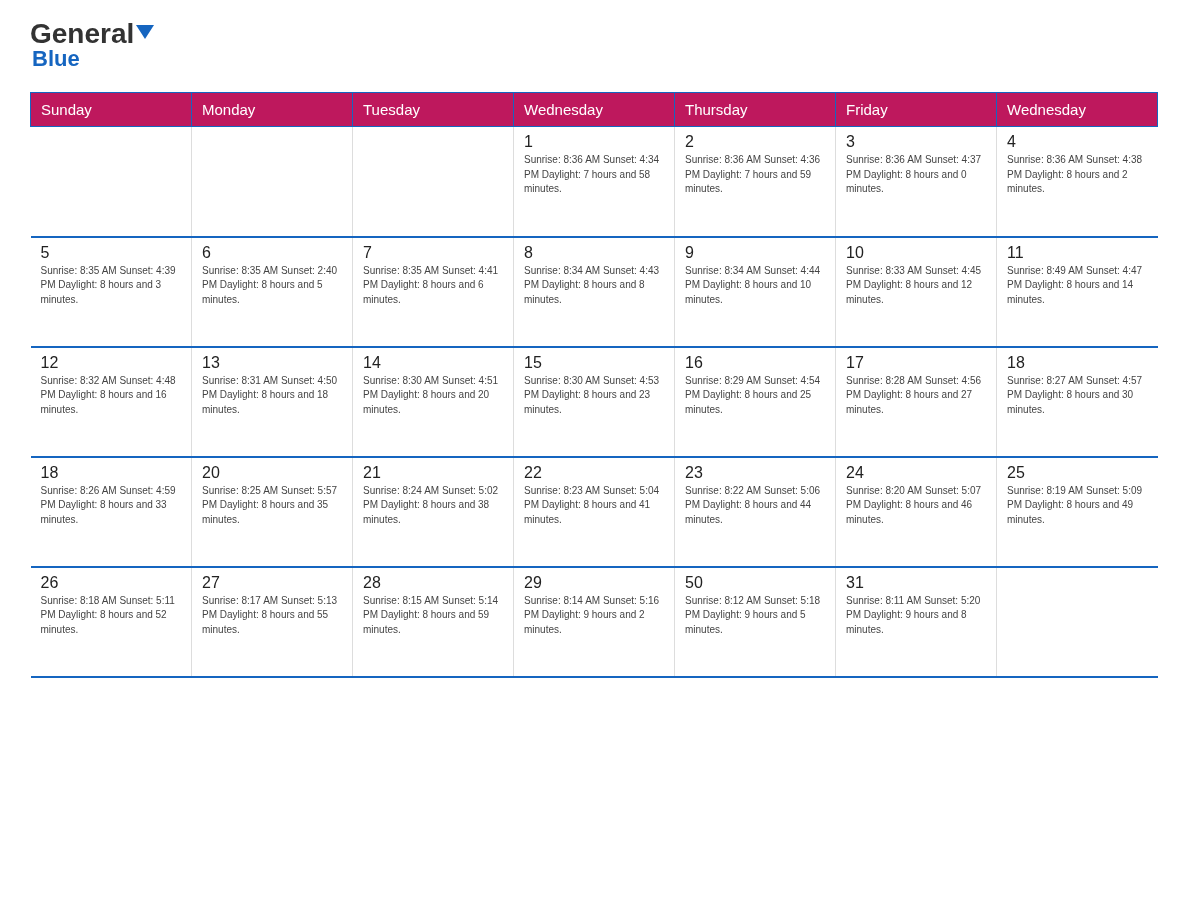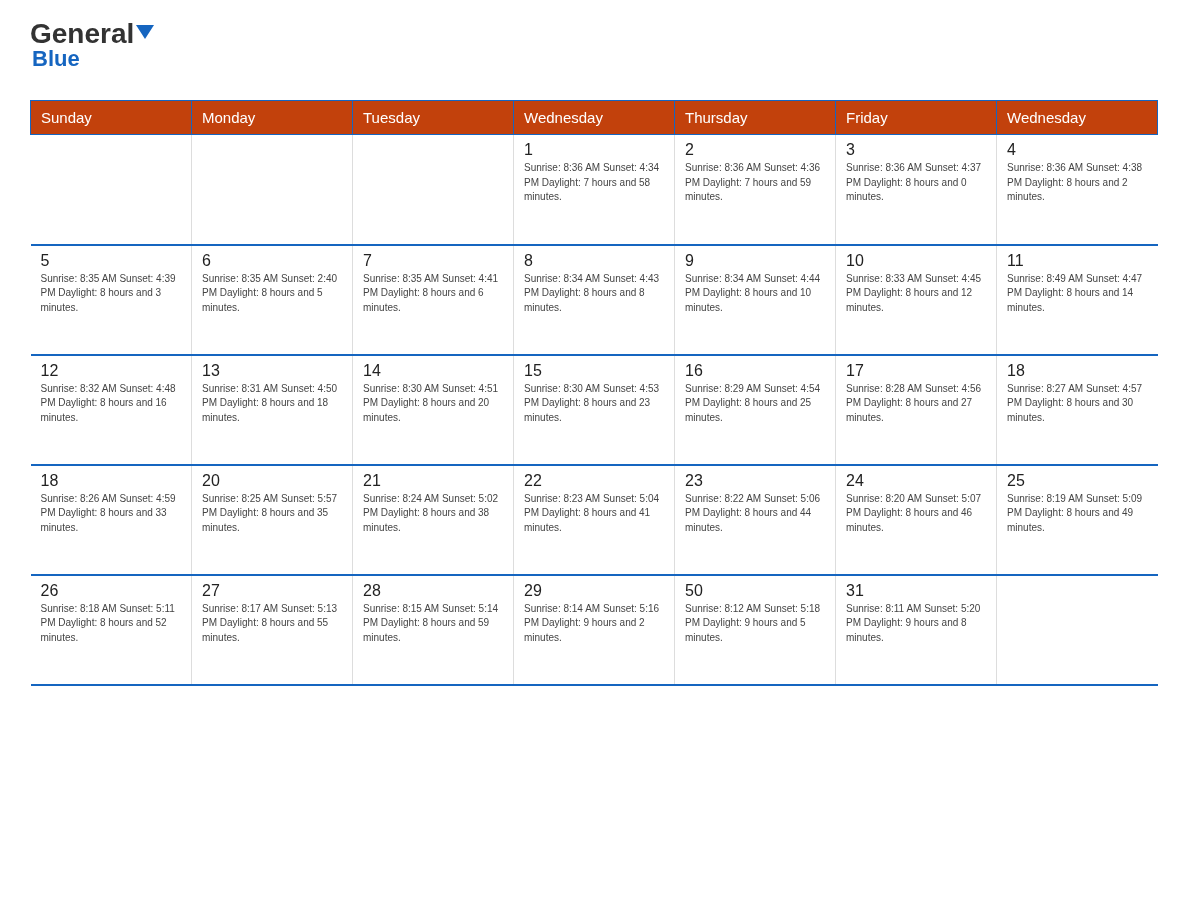--- a/index.html
+++ b/index.html
@@ -7,21 +7,21 @@
       font-family: Arial, sans-serif;
       background: #fff;
       width: 1188px;
       min-height: 918px;
       padding: 20px 30px;
     }
     .header {
       display: flex;
       justify-content: space-between;
       align-items: center;
-      margin-bottom: 28px;
+      margin-bottom: 20px;
     }
     .logo {
       display: flex;
       flex-direction: column;
       align-items: flex-start;
     }
     .logo-general {
       font-size: 28px;
       font-weight: bold;
       color: #333;
@@ -61,21 +61,21 @@
     .title-section h2 {
       font-size: 22px;
       font-weight: normal;
       color: #444;
     }
     .calendar {
       width: 100%;
       border-collapse: collapse;
     }
     .calendar thead tr {
-      background-color: #c2410c;
+      background-color: #be185d;
       border-radius: 17px;
     }
     .calendar thead th {
       color: #fff;
       font-size: 15px;
       font-weight: normal;
       padding: 8px 10px;
       text-align: left;
       border: 1px solid #1565c0;
       width: calc(100% / 7);

